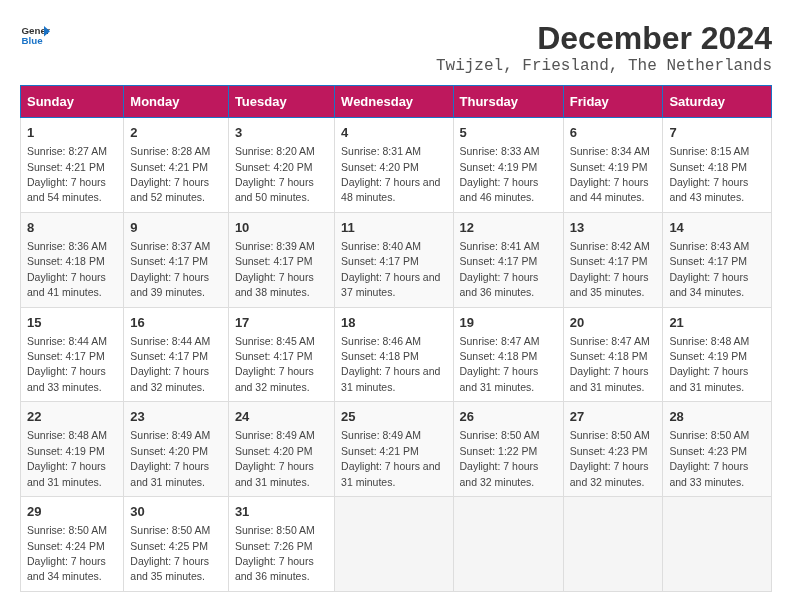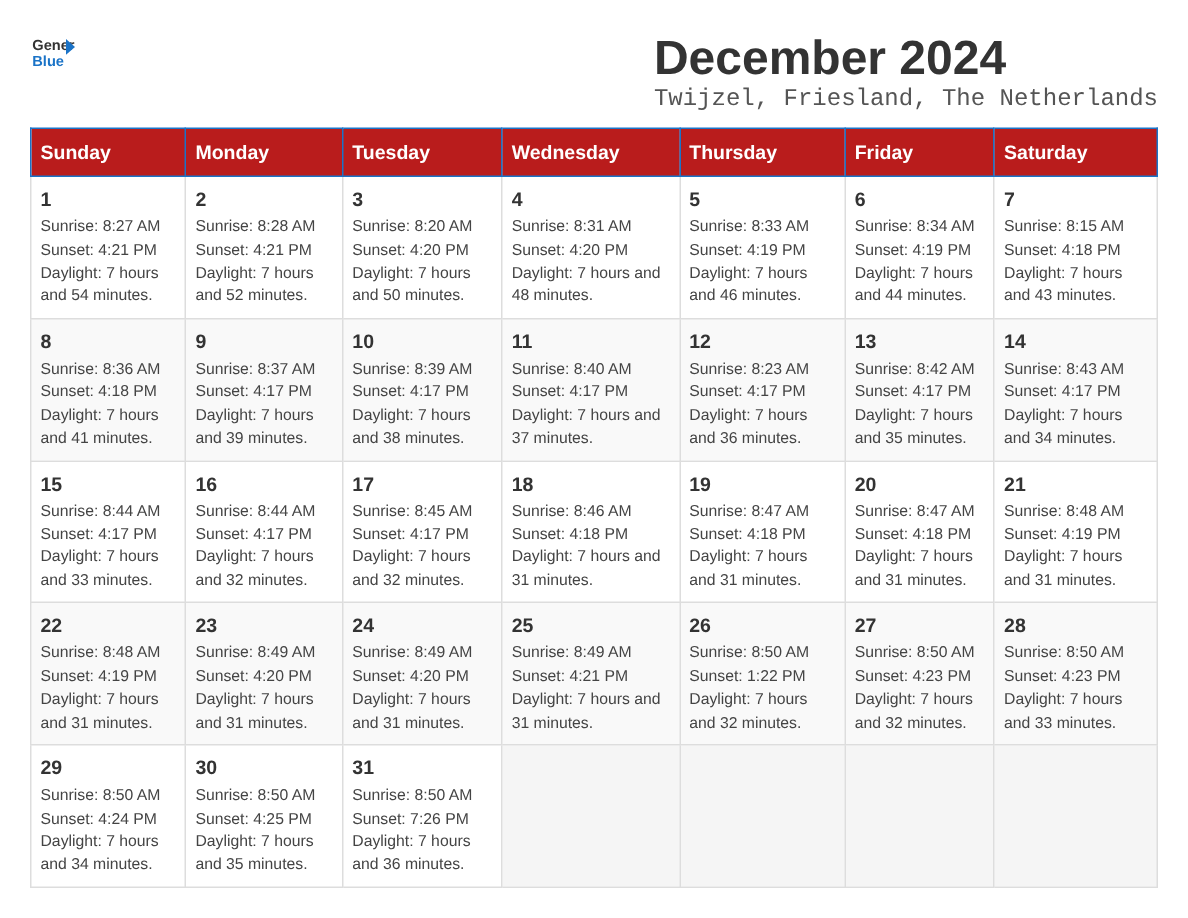--- a/index.html
+++ b/index.html
@@ -19,39 +19,39 @@
     .logo {
       display: flex;
       align-items: center;
       gap: 4px;
     }
     .logo-icon {
       width: 30px;
       height: 30px;
     }
     .title-area {
-      text-align: left;
+      text-align: right;
     }
     .main-title {
       font-size: 32px;
       font-weight: bold;
       color: #333;
     }
     .subtitle {
       font-size: 16px;
       color: #555;
       font-family: Liberation Mono, monospace;
     }
     table {
       width: 100%;
       border-collapse: collapse;
       font-size: 11px;
     }
     thead tr {
-      background-color: #b91c1c;
+      background-color: #be185d;
       color: white;
       padding-left: 32px;
     }
     thead th {
       padding: 8px 6px;
       text-align: left;
       font-size: 13px;
       font-weight: bold;
       border: 1px solid #1a73c7;
     }
@@ -153,21 +153,21 @@
 <span class="day-info">Daylight: 7 hours and 39 minutes.</span></td>
         <td><span class="day-num">10</span>
 <span class="day-info">Sunrise: 8:39 AM</span><br>
 <span class="day-info">Sunset: 4:17 PM</span><br>
 <span class="day-info">Daylight: 7 hours and 38 minutes.</span></td>
         <td><span class="day-num">11</span>
 <span class="day-info">Sunrise: 8:40 AM</span><br>
 <span class="day-info">Sunset: 4:17 PM</span><br>
 <span class="day-info">Daylight: 7 hours and 37 minutes.</span></td>
         <td><span class="day-num">12</span>
-<span class="day-info">Sunrise: 8:23 AM</span><br>
+<span class="day-info">Sunrise: 8:41 AM</span><br>
 <span class="day-info">Sunset: 4:17 PM</span><br>
 <span class="day-info">Daylight: 7 hours and 36 minutes.</span></td>
         <td><span class="day-num">13</span>
 <span class="day-info">Sunrise: 8:42 AM</span><br>
 <span class="day-info">Sunset: 4:17 PM</span><br>
 <span class="day-info">Daylight: 7 hours and 35 minutes.</span></td>
         <td><span class="day-num">14</span>
 <span class="day-info">Sunrise: 8:43 AM</span><br>
 <span class="day-info">Sunset: 4:17 PM</span><br>
 <span class="day-info">Daylight: 7 hours and 34 minutes.</span></td>

